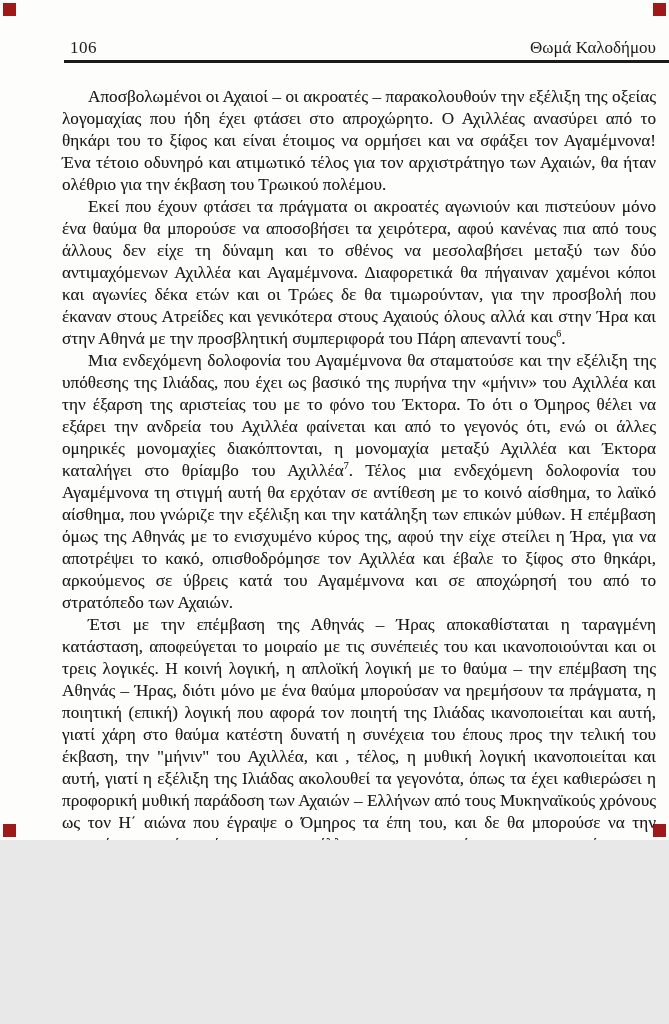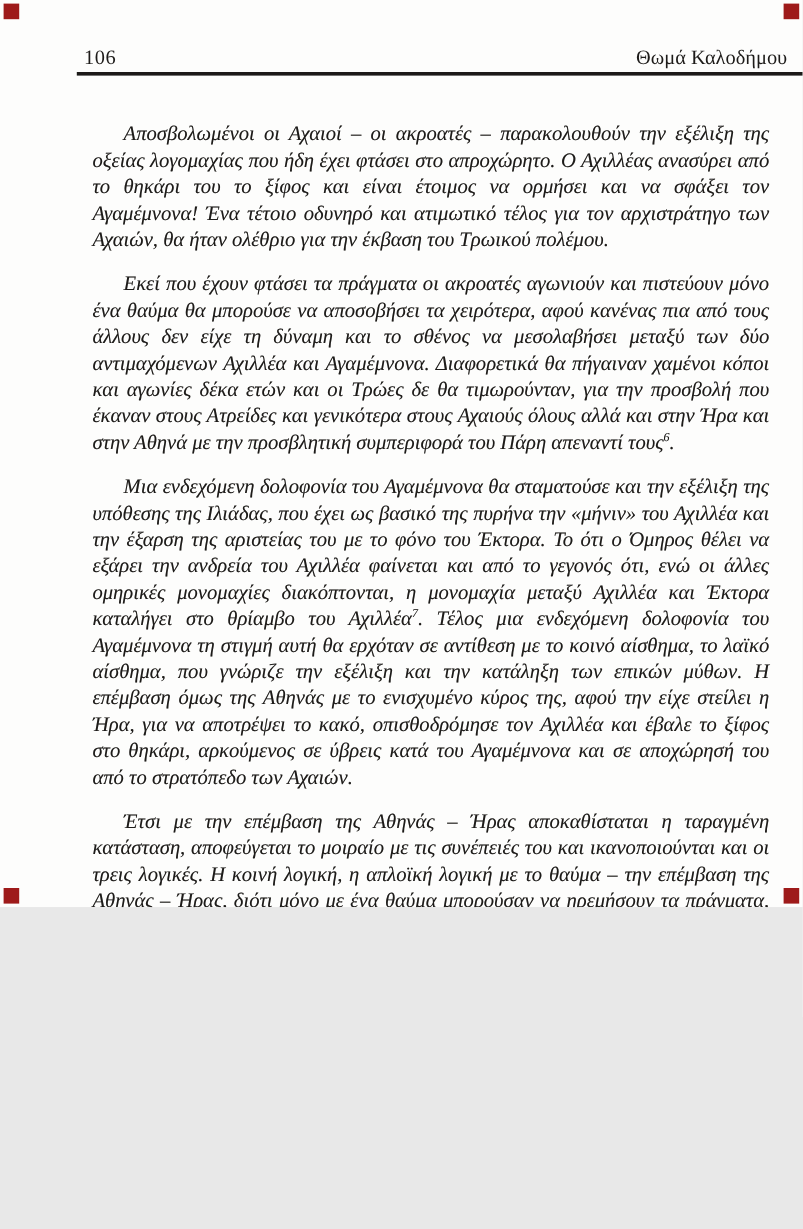--- a/index.html
+++ b/index.html
@@ -1,18 +1,18 @@
 <!DOCTYPE html>
 <html lang="el"><head>
 <meta charset="utf-8">
 <style>
   html,body{margin:0;padding:0;background:#e8e8e8;}
   .page{
     position:relative;
-    width:669px;height:756px;
+    width:669px;height:840px;
     background:#fdfdfc;
     overflow:hidden;
     font-family:"Liberation Serif","DejaVu Serif",serif;
     color:#1d1b19;
   }
   .corner{
     position:absolute;width:13px;height:13px;background:#9e1a1a;
   }
   .corner.tl{top:3px;left:3px;}
   .corner.tr{top:3px;right:3px;}
@@ -31,21 +31,21 @@
     position:absolute;top:60px;left:64px;right:0;
     height:3px;background:#1c1a18;
   }
 
   .body-text{
     position:absolute;top:86px;left:62px;width:594px;
     font-size:17.2px;line-height:22px;
     text-align:justify;
     text-shadow:0 0 0.4px rgba(30,28,25,0.35);
   }
-  .body-text p{margin:15px;text-indent:26px;font-style:italic;}
+  .body-text p{margin:0;text-indent:26px;}
   .body-text sup{font-size:10px;line-height:0;}
 
   .footnote-rule{
     position:absolute;top:921px;left:64px;
     width:106px;height:2px;background:#1c1a18;
   }
   .footnotes{
     position:absolute;top:946px;left:100px;right:40px;
     font-size:18px;line-height:22px;color:#404040;
     text-shadow:0 0 0.3px rgba(40,38,35,0.3);

